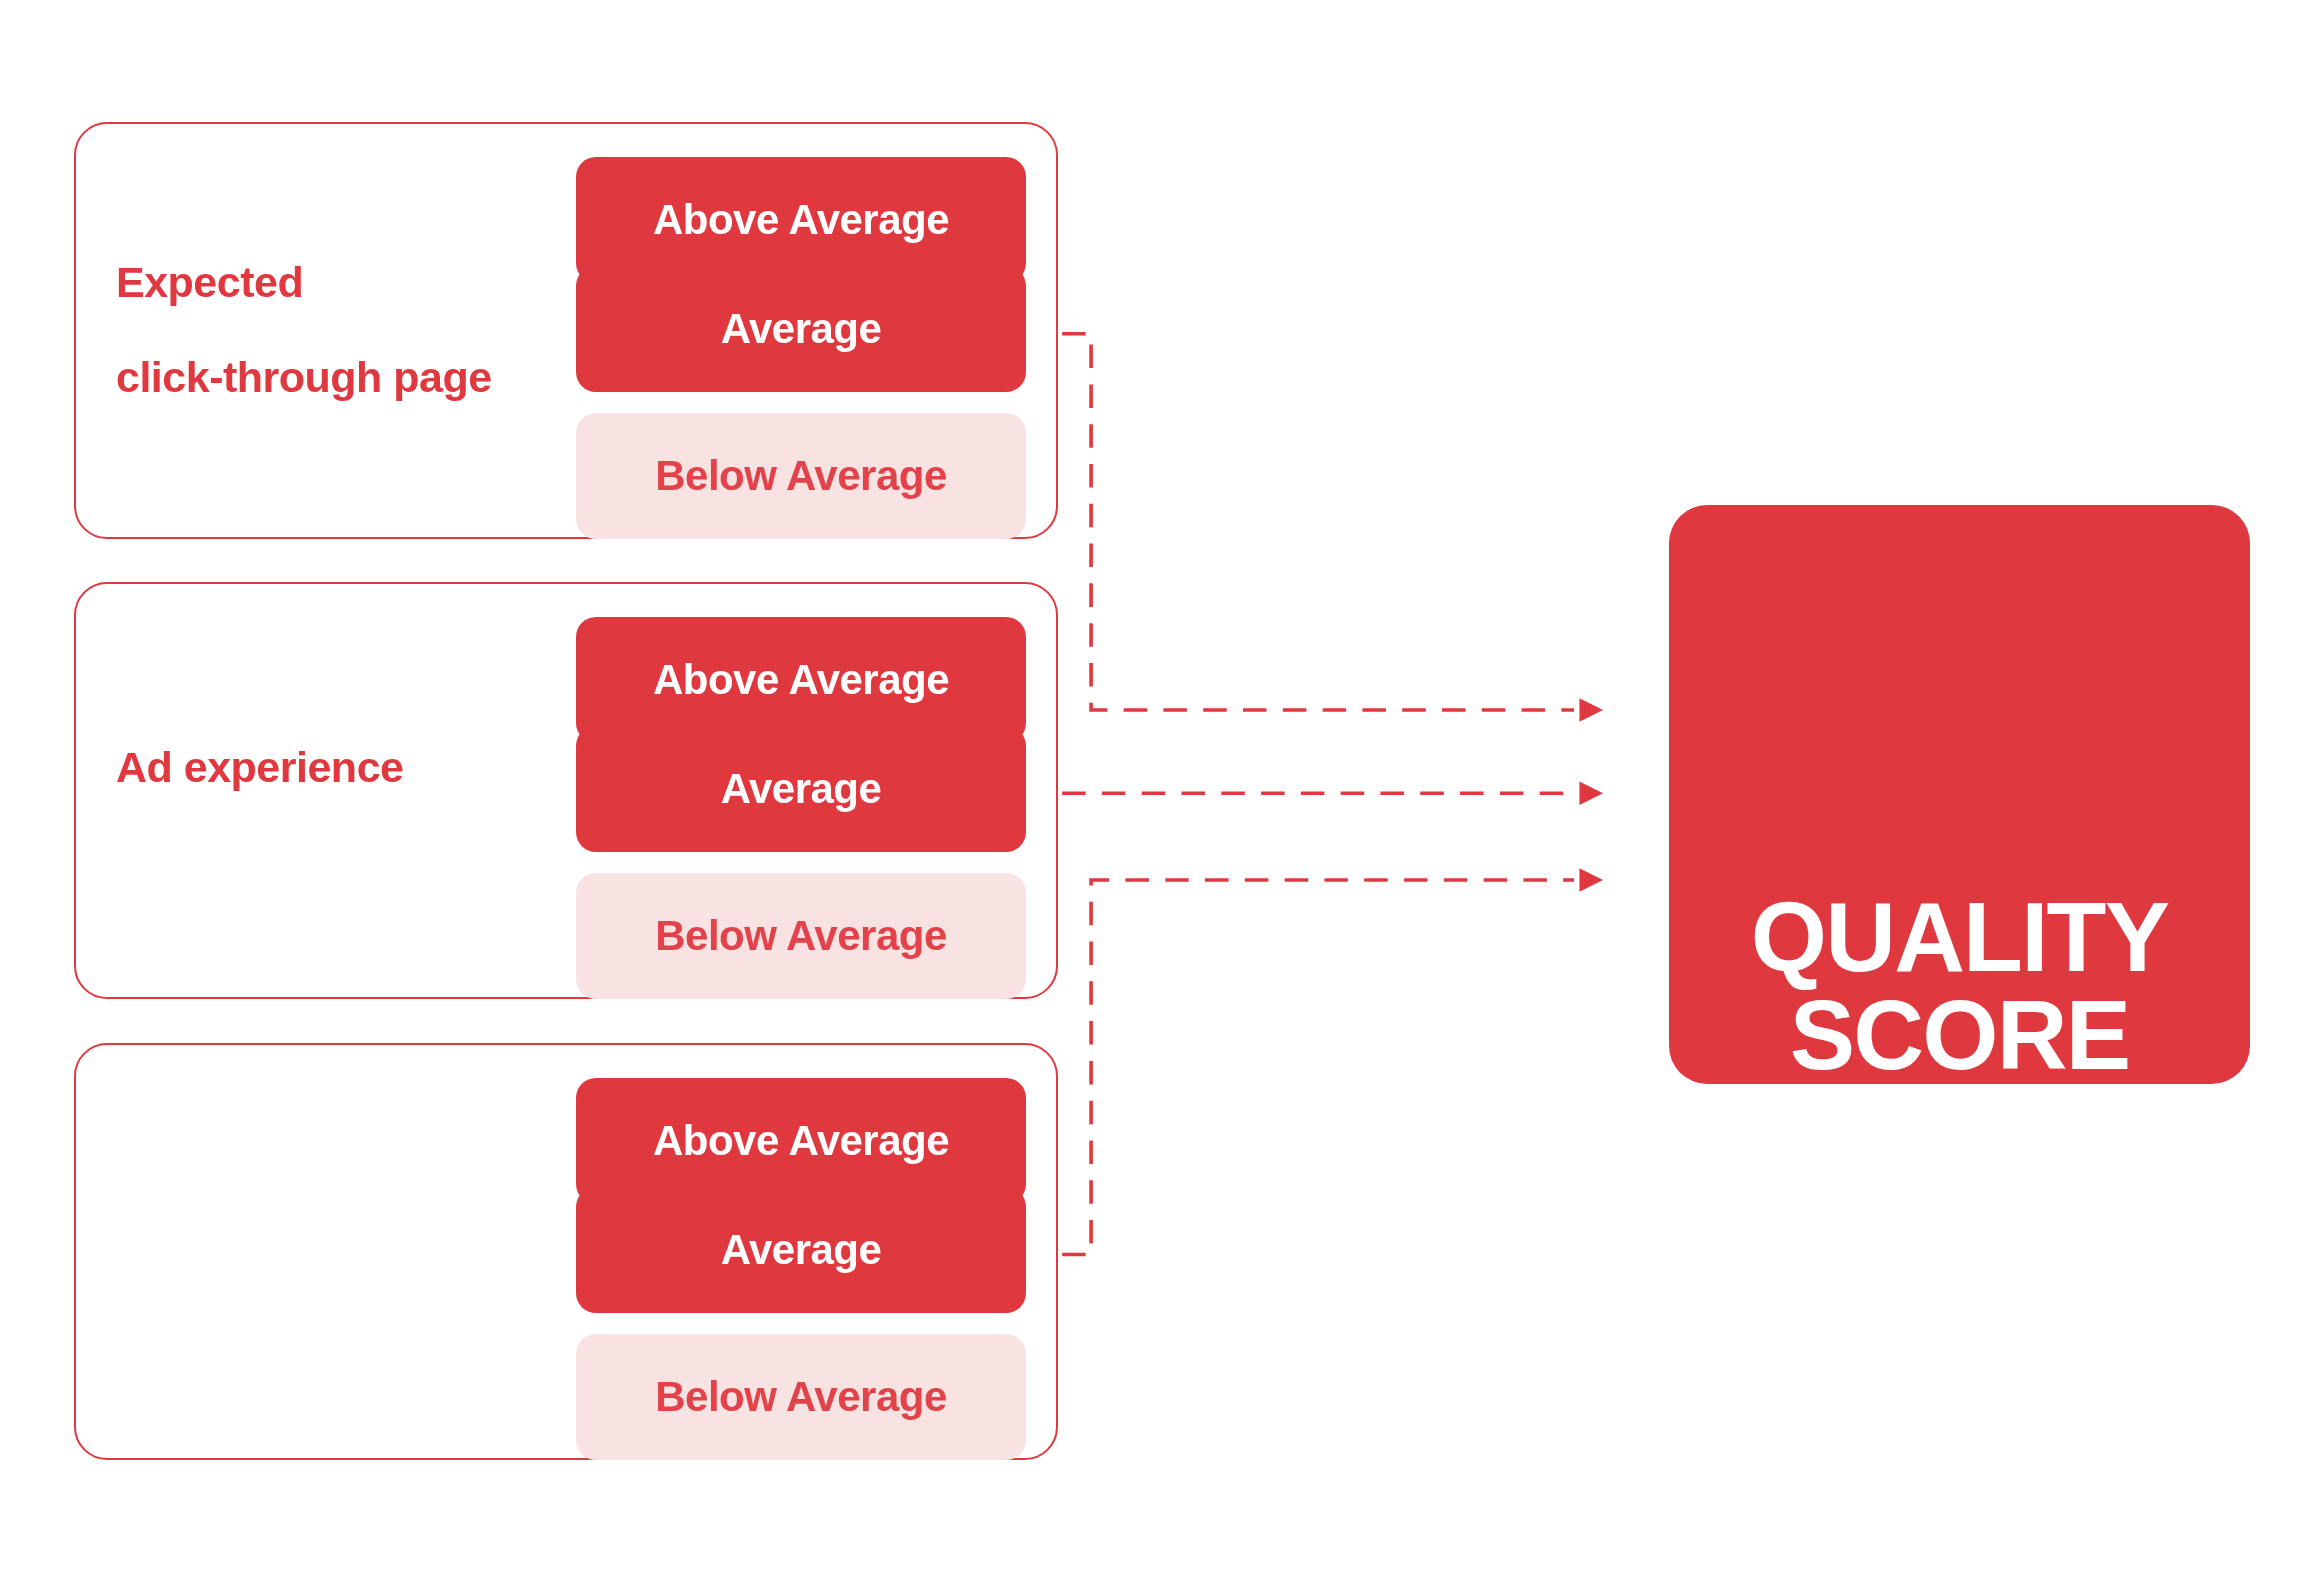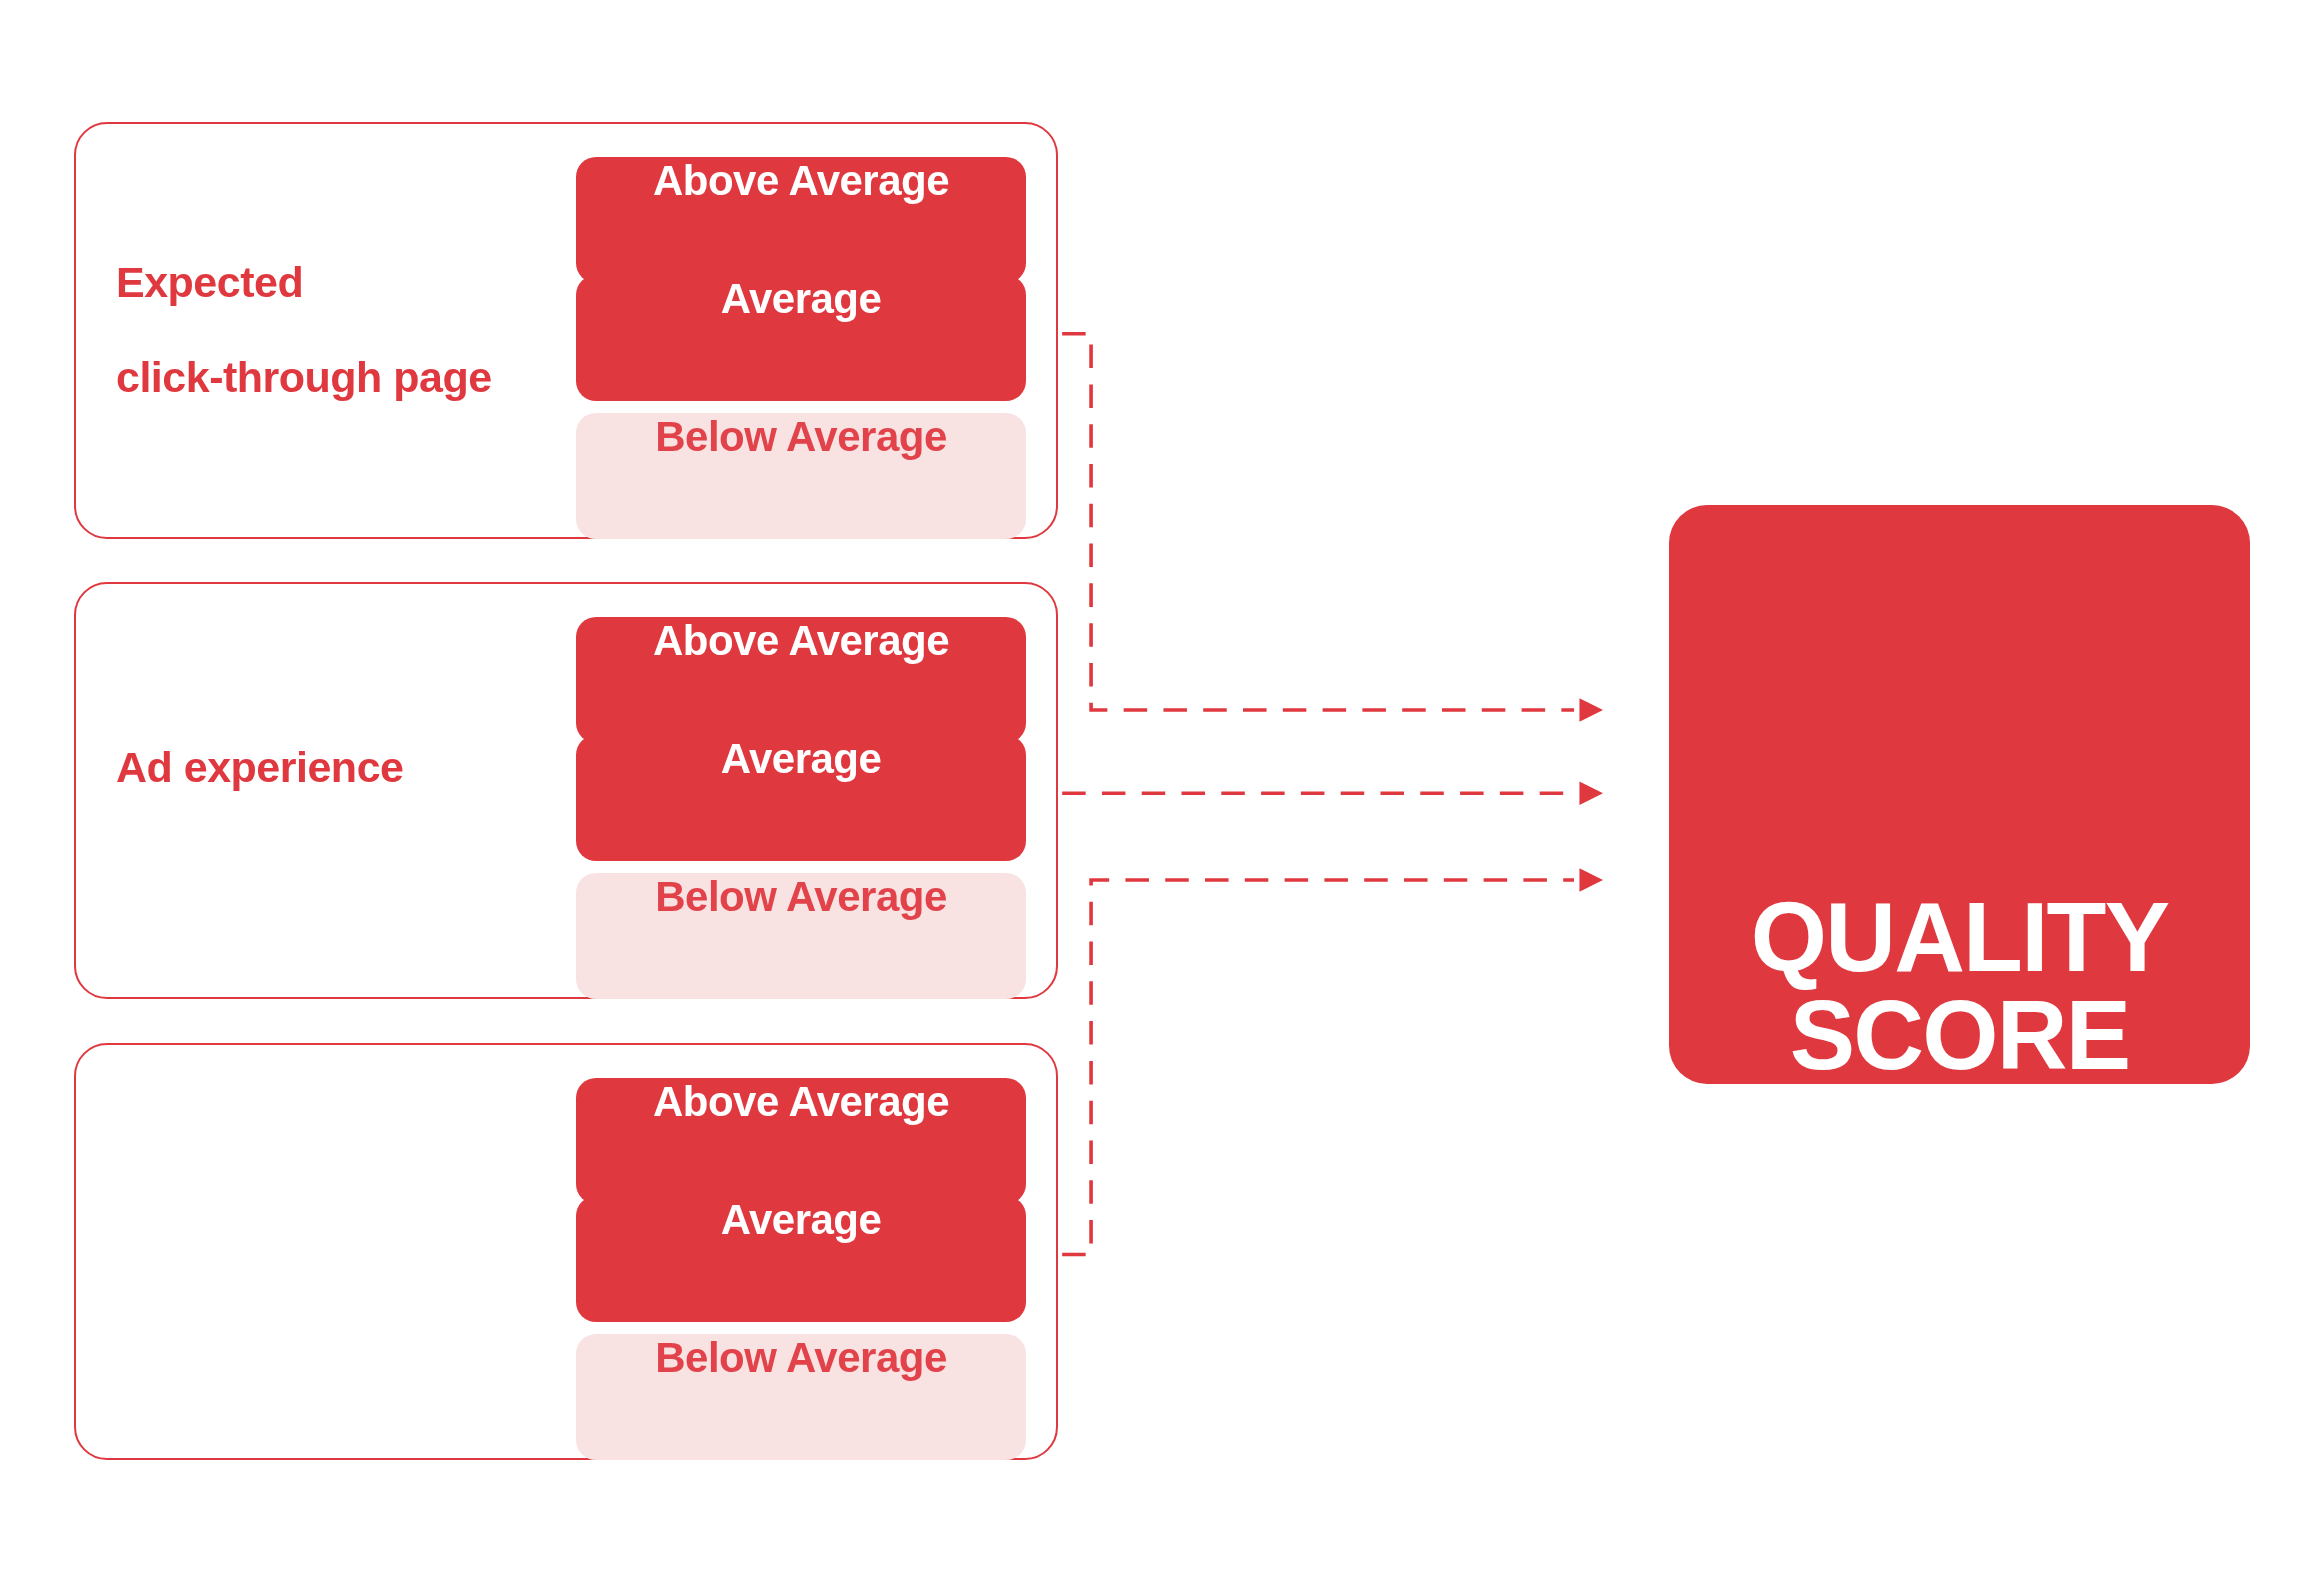--- a/index.html
+++ b/index.html
@@ -25,27 +25,27 @@
     display:flex;flex-direction:column;justify-content:center;
     color:var(--red);font-size:43px;font-weight:bold;line-height:1.16;
     letter-spacing:-0.5px;
     gap:45px;
   }
   .factor-label span{display:block;}
 
   .pill{
     position:absolute;left:500px;width:450px;height:126px;
     border-radius:20px;
-    display:flex;align-items:flex-start;justify-content:center;
+    display:flex;align-items:center;justify-content:center;
     font-size:42px;font-weight:bold;letter-spacing:-0.5px;
   }
   .pill.solid{background:var(--red);color:var(--white);}
   .pill.tint{background:var(--pink);color:var(--red-soft);}
   .pill-top{top:33px;}
-  .pill-mid{top:151px;}
+  .pill-mid{top:142px;}
   .pill-bot{top:289px;}
 
   
   .qs-box{
     position:absolute;left:1669px;top:505px;width:581px;height:579px;
     background:var(--red);border-radius:38px;
     display:flex;align-items:flex-end;justify-content:center;
   }
   .qs-text{
     color:var(--white);text-align:center;

